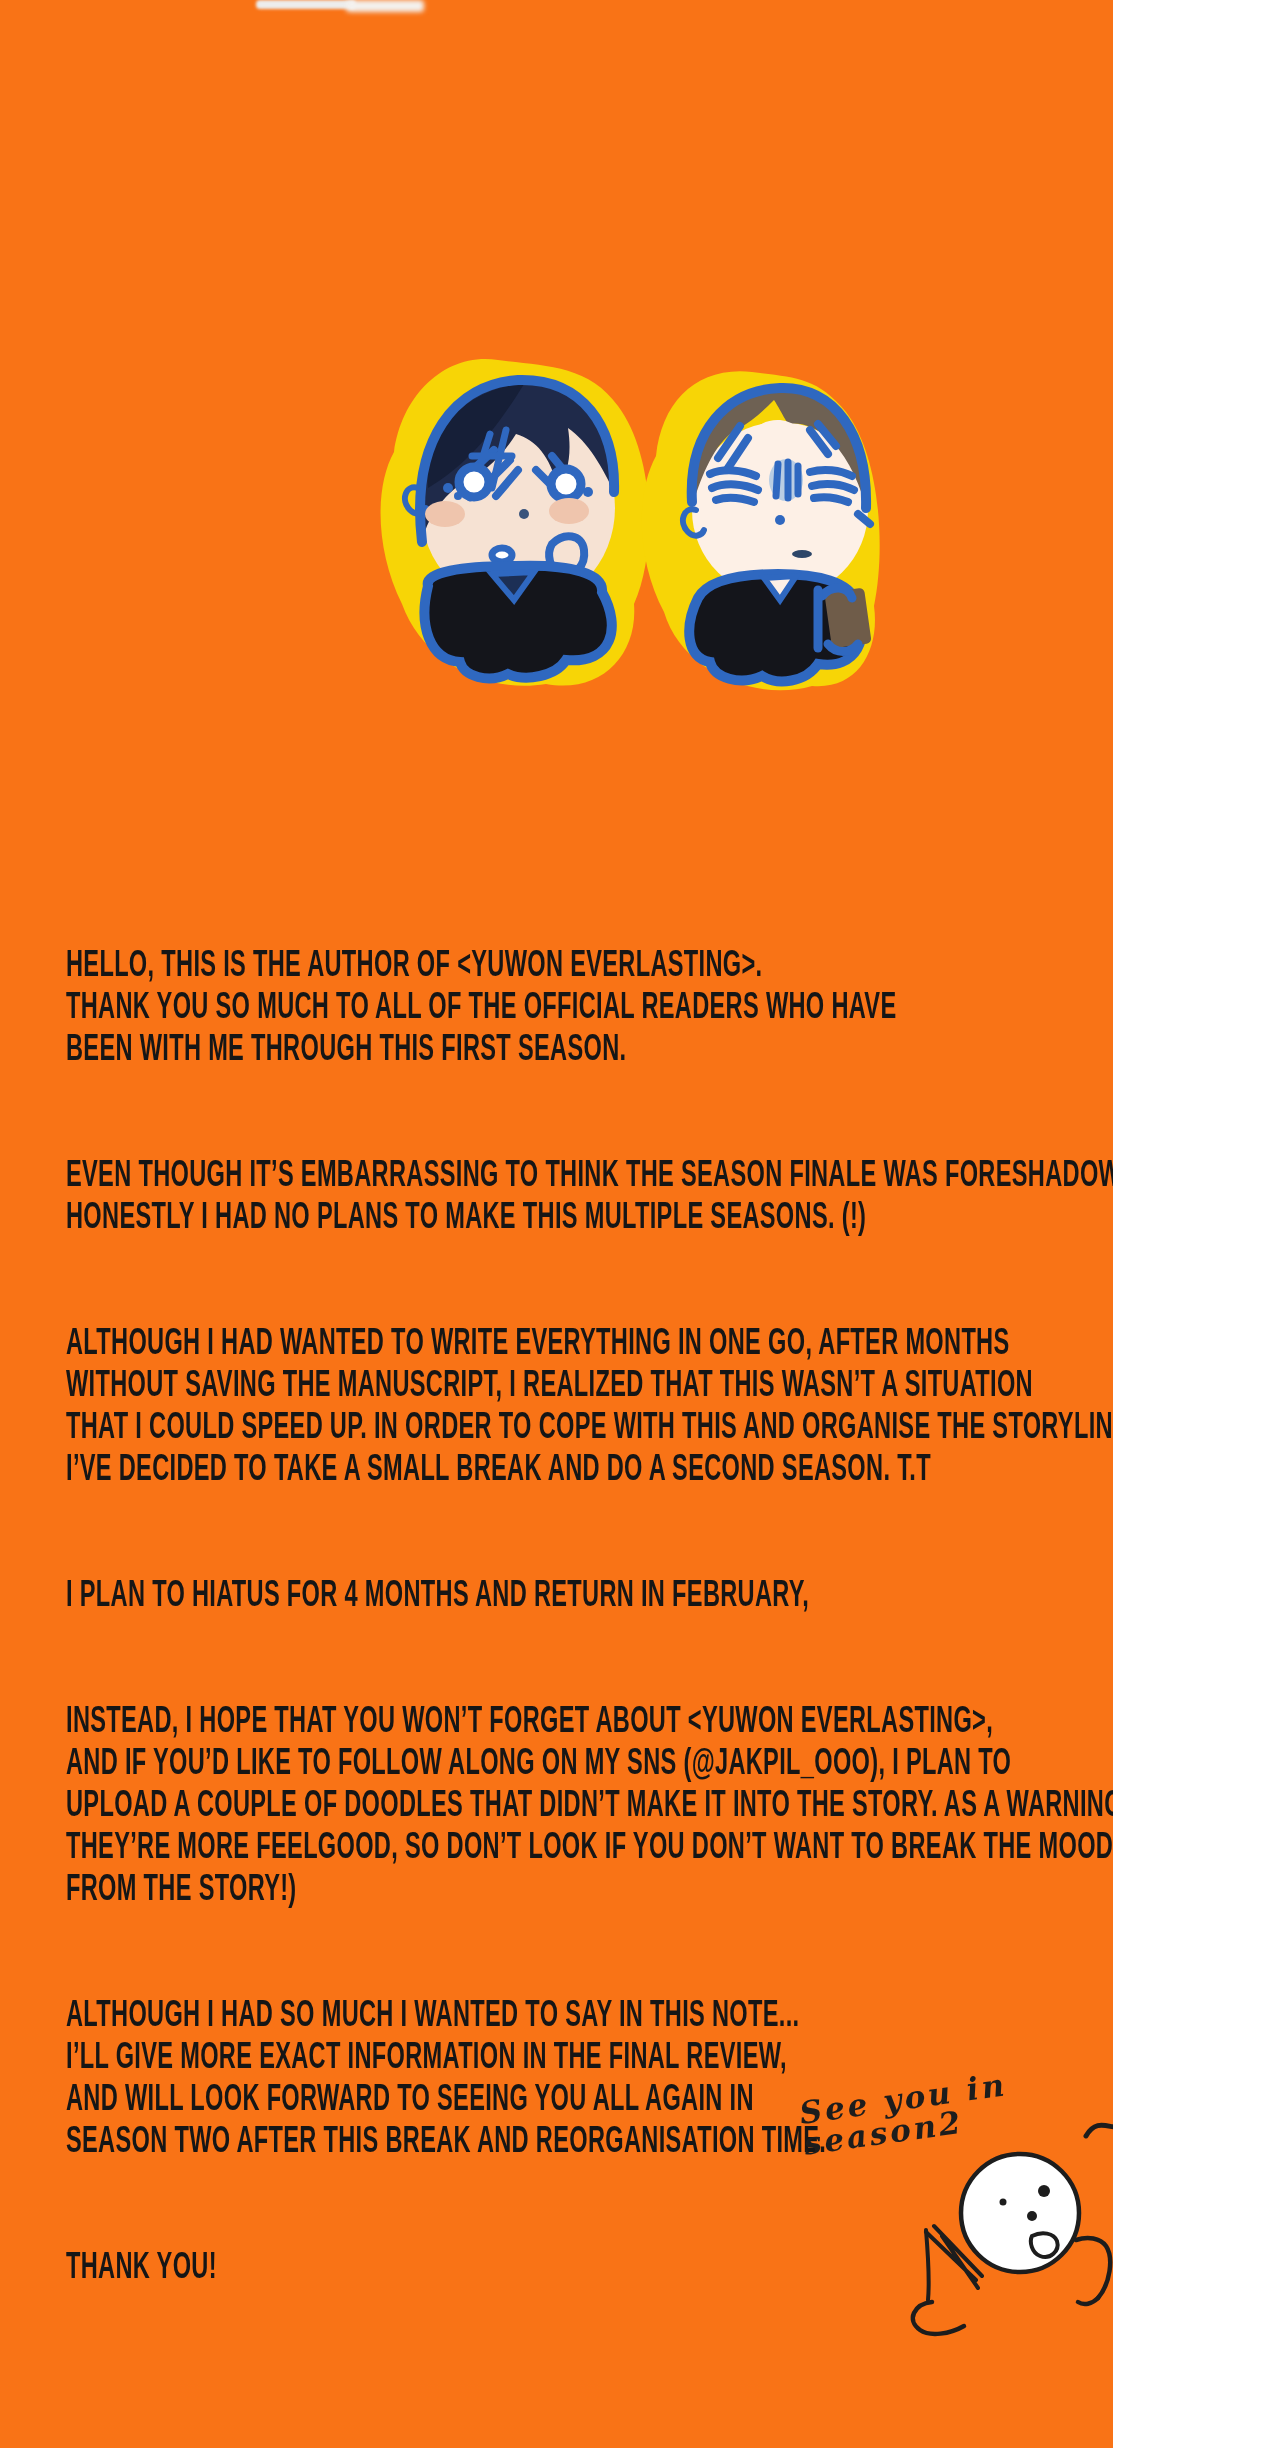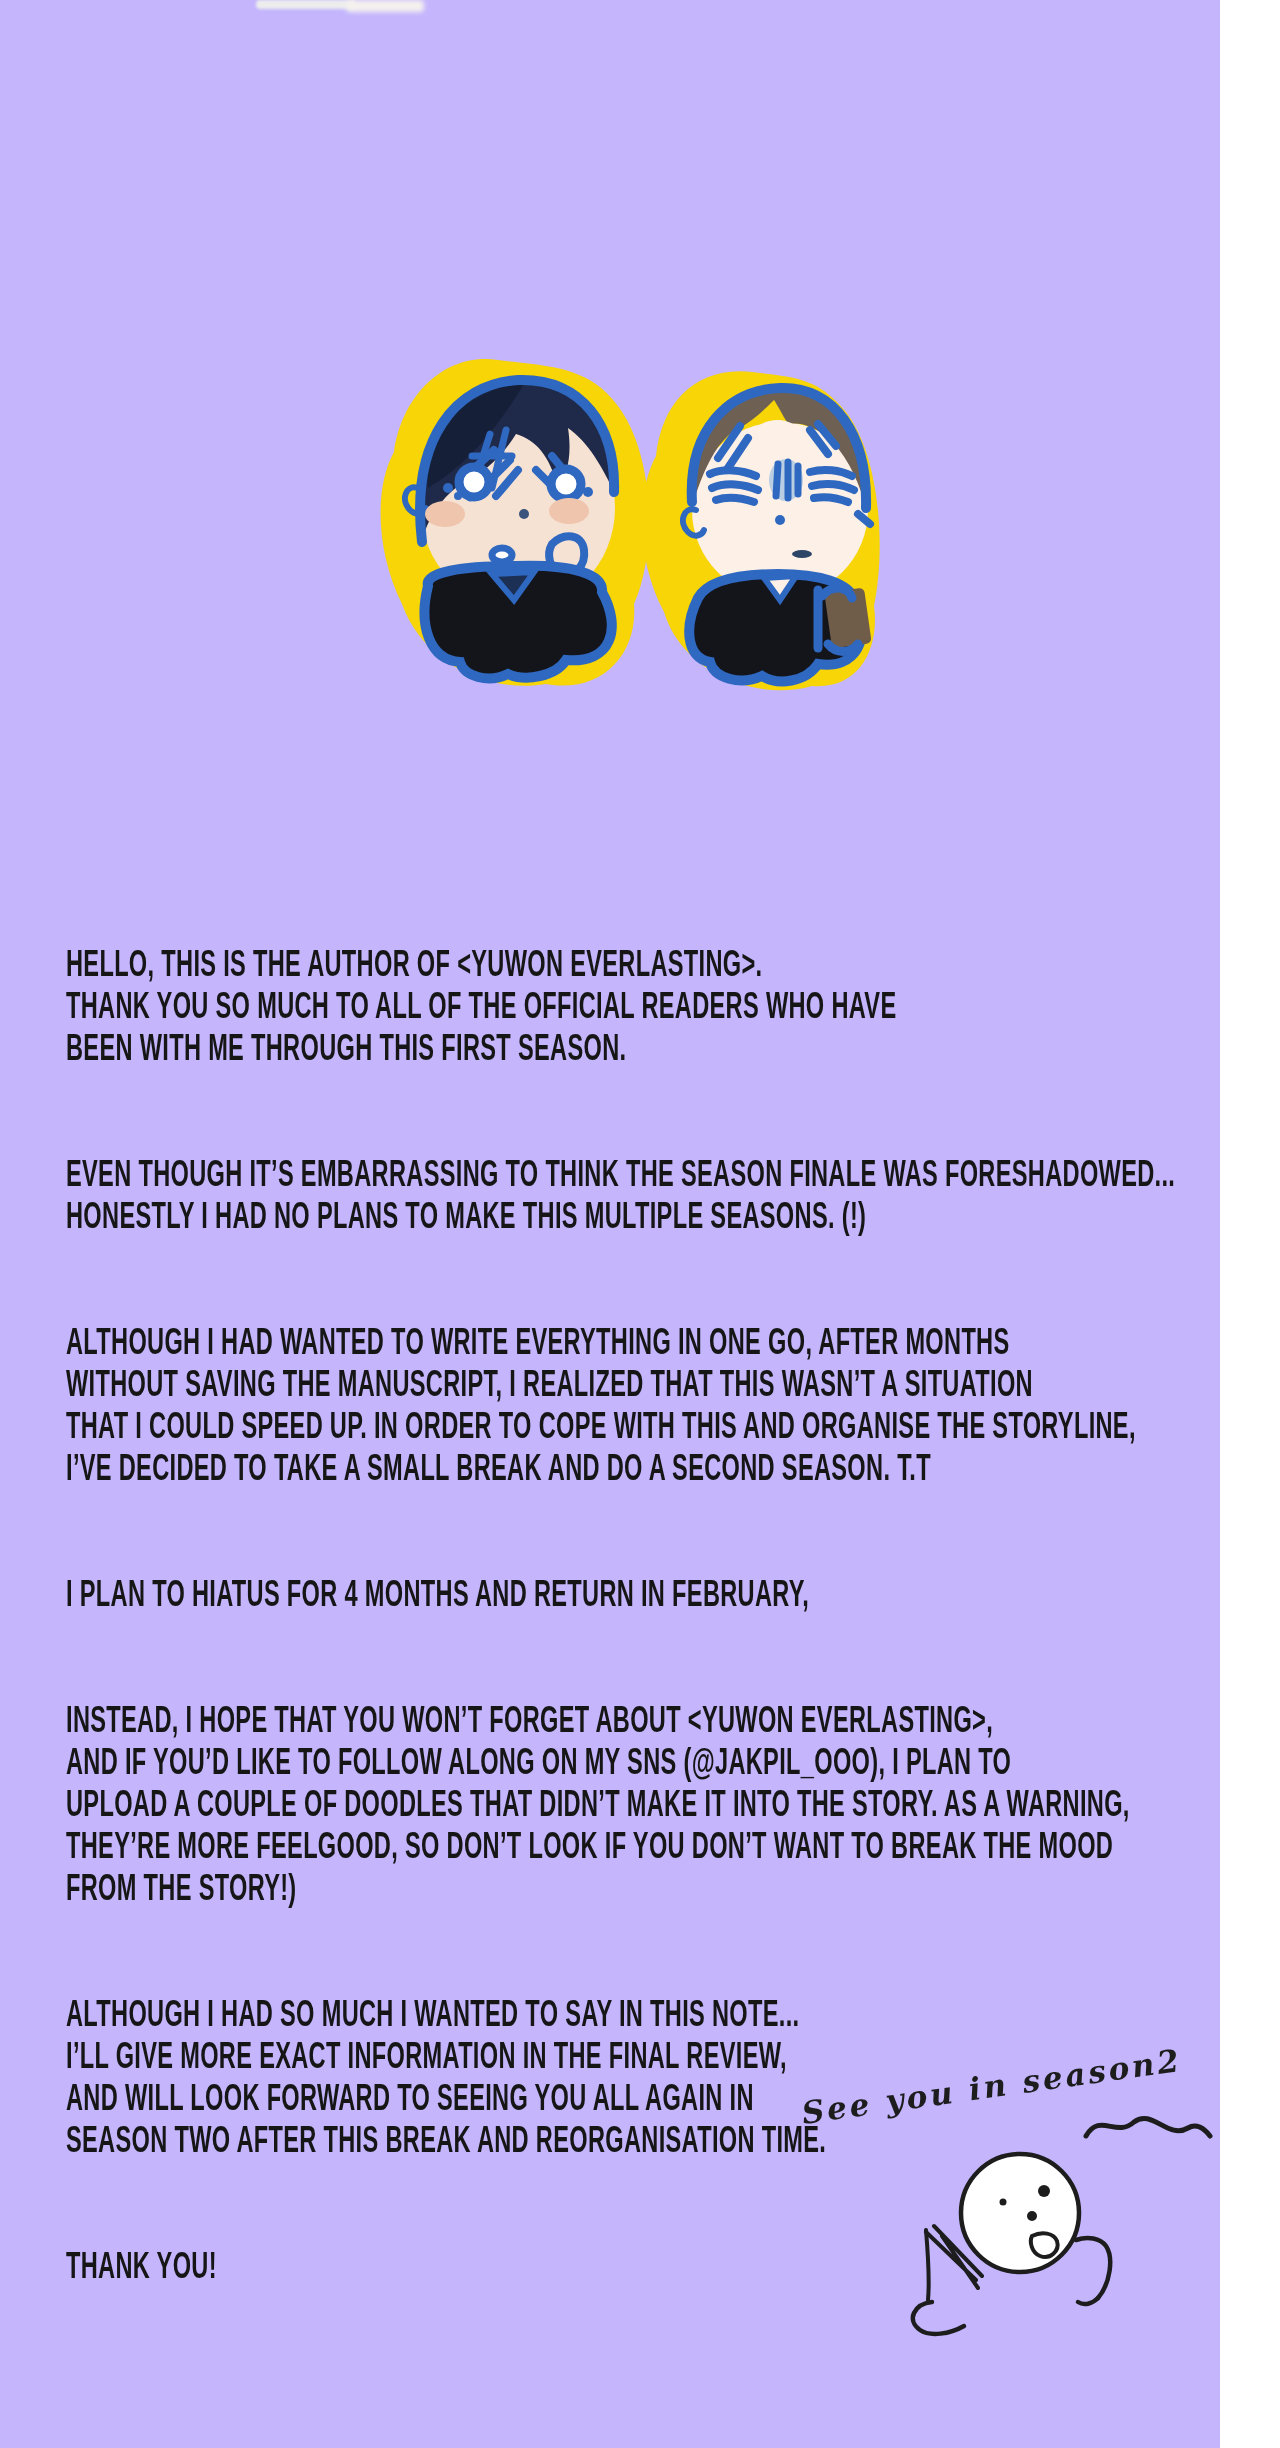--- a/index.html
+++ b/index.html
@@ -1,16 +1,16 @@
 <!DOCTYPE html>
 <html><head>
 <meta charset="utf-8">
 <style>
   html,body{margin:0;padding:0;background:#ffffff;}
-  .page{position:relative;width:1220px;height:2448px;background:#c4b5fd;overflow:hidden;
+  .page{position:relative;width:1113px;height:2448px;background:#f97316;overflow:hidden;
         font-family:"Liberation Sans",sans-serif;}
 
   
   .smudge{position:absolute;background:#ededed;filter:blur(1.5px);border-radius:4px;}
   .smudge.a{left:256px;top:0;width:100px;height:9px;}
   .smudge.b{left:346px;top:0;width:78px;height:12px;background:#f4f1ee;filter:blur(2.5px);}
 
   
   .stickers{position:absolute;left:366px;top:338px;width:516px;height:366px;}
 

